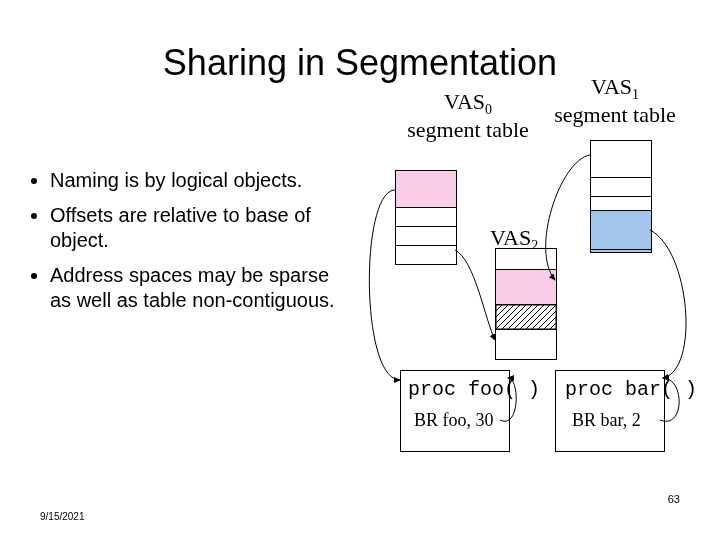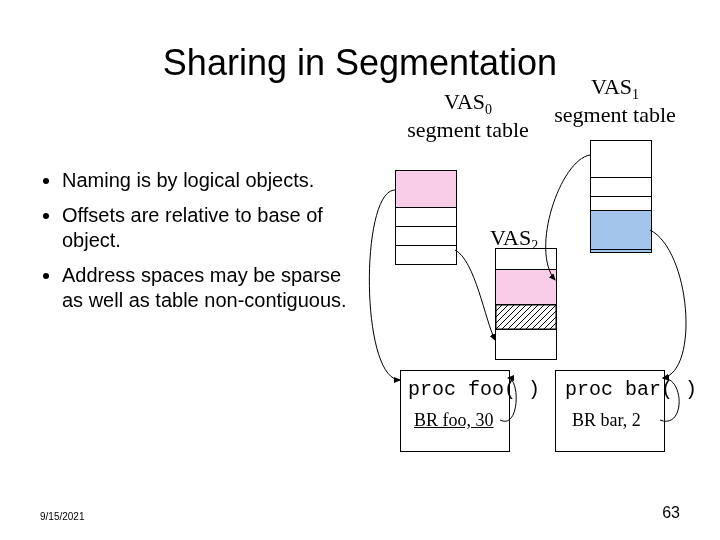--- a/index.html
+++ b/index.html
@@ -1,33 +1,33 @@
 <!DOCTYPE html>
 <html><head>
 <meta charset="utf-8">
 <style>
   html,body{margin:0;padding:0;width:720px;height:540px;background:#fff;font-family:Arial,Helvetica,sans-serif;color:#000;}
   .slide{position:relative;width:720px;height:540px;}
   .title{position:absolute;top:18px;left:0;width:100%;text-align:center;font-family:Liberation Sans, sans-serif;font-size:36px;margin-top:24px;}
-  .bullets{position:absolute;top:168px;left:40px;width:310px;font-size:20px;line-height:1.25;}
+  .bullets{position:absolute;top:168px;left:28px;width:310px;font-size:20px;line-height:1.25;}
   .bullets ul{margin:0;padding-left:22px;}
   .bullets li{margin-bottom:10px;}
   .label{position:absolute;font-family:"Times New Roman",serif;font-size:22px;text-align:center;line-height:1.1;}
   .sub{font-size:14px;vertical-align:sub;}
   .segtable{position:absolute;border:1px solid #000;background:#fff;}
   .segtable .row{height:18px;border-top:1px solid #000;}
   .segtable .row:first-child{border-top:none;}
   .bigrect{position:absolute;border:1px solid #000;}
   .pink{background:#f9cce8;}
   .blue{background:#a3c5ec;}
   .procbox{position:absolute;border:1px solid #000;background:#fff;}
   .proclabel{position:absolute;font-family:Liberation Mono, monospace;font-size:20px;}
   .brlabel{position:absolute;font-family:"Times New Roman",serif;font-size:18px;}
   .footer-date{position:absolute;bottom:18px;left:40px;font-size:10px;}
-  .footer-num{position:absolute;bottom:18px;right:40px;font-size:16px;}
+  .footer-num{position:absolute;bottom:35px;right:40px;font-size:11px;}
   svg.arrows{position:absolute;top:0;left:0;width:720px;height:540px;pointer-events:none;}
   .hatch{fill:url(#diag);stroke:#000;}
 </style>
 </head>
 <body>
 
 <div class="slide">
 
   <div class="title">Sharing in Segmentation</div>
 
@@ -75,21 +75,21 @@
         <rect class="hatch" x="0" y="0" width="60" height="24"></rect>
       </svg>
     </div>
     <div style="border-top:1px solid #000;height:32px;"></div>
   </div>
 
   <div class="bigrect blue" style="top:210px;left:590px;width:60px;height:38px;"></div>
 
   <div class="procbox pink" style="top:370px;left:400px;width:108px;height:80px;"></div>
   <div class="proclabel" style="top:378px;left:408px;">proc foo( )</div>
-  <div class="brlabel" style="top:410px;left:414px;text-decoration:underline;">BR foo, 30</div>
+  <div class="brlabel" style="top:410px;left:414px;">BR foo, 30</div>
 
   <div class="procbox blue" style="top:370px;left:555px;width:108px;height:80px;"></div>
   <div class="proclabel" style="top:378px;left:565px;">proc bar( )</div>
   <div class="brlabel" style="top:410px;left:572px;text-align:right;">BR bar, 2</div>
 
   <svg class="arrows">
     <defs>
       <pattern id="diag" patternUnits="userSpaceOnUse" width="6" height="6">
         <path d="M-1,1 l2,-2 M0,6 l6,-6 M5,7 l2,-2" stroke="#000" stroke-width="1"></path>
       </pattern>

